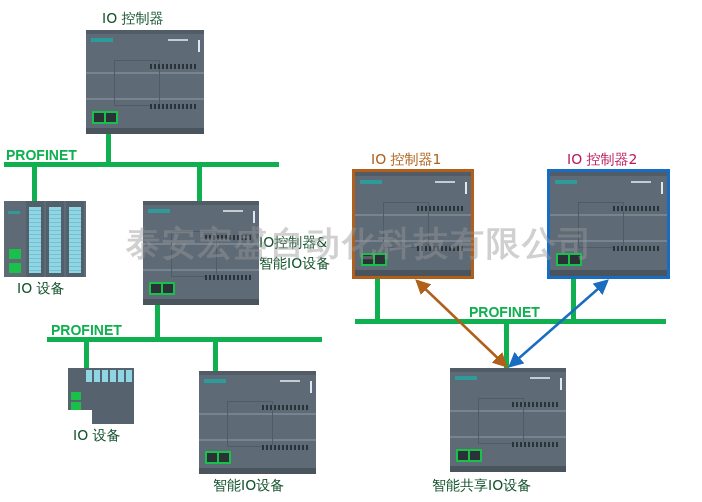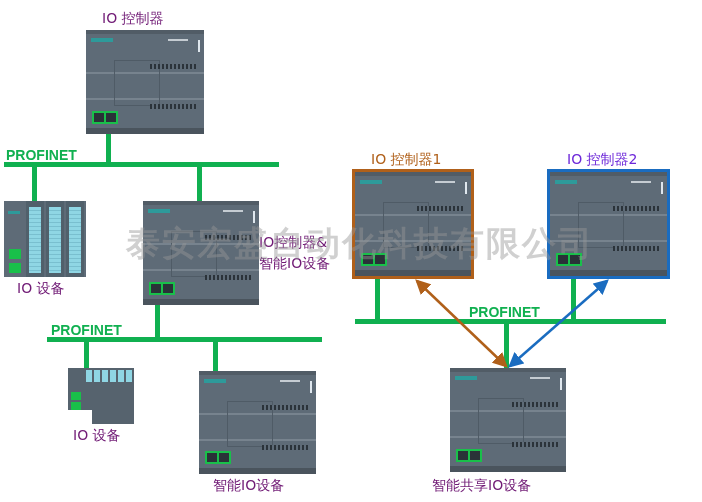--- a/index.html
+++ b/index.html
@@ -1,19 +1,19 @@
 <!DOCTYPE html>
 <html><head>
 <meta charset="utf-8">
 <style>
   html,body{margin:0;padding:0;background:#ffffff;}
   body{width:702px;height:502px;position:relative;overflow:hidden;font-family:"DejaVu Sans","Liberation Sans",sans-serif;}
   .abs{position:absolute;}
   .bus{position:absolute;background:#10b050;}
-  .label{position:absolute;font-size:14px;color:#701a75;white-space:nowrap;line-height:1;}
+  .label{position:absolute;font-size:14px;color:#14532d;white-space:nowrap;line-height:1;}
   .pn{position:absolute;font-family:"Liberation Sans","DejaVu Sans",sans-serif;font-weight:bold;font-size:14px;color:#10b050;line-height:1;}
   .plc{position:absolute;background:#5e6b77;border-top:4px solid #515c66;box-sizing:border-box;overflow:hidden;}
   .plc .bottom{position:absolute;left:0;right:0;bottom:0;height:6px;background:#4a545d;}
   .plc .brand{position:absolute;left:5px;top:4px;width:22px;height:4px;background:#2e9a9a;}
   .plc .model{position:absolute;right:16px;top:5px;width:20px;height:2px;background:#c5ccd2;}
   .plc .slot{position:absolute;right:4px;top:6px;width:2px;height:12px;background:#dfe7ee;}
   .plc .stripe{position:absolute;left:0;right:0;height:2px;background:#77838e;}
   .plc .win{position:absolute;left:30px;top:30px;width:56px;height:50px;border:1px solid #4f5b66;}
   .plc .io{position:absolute;width:48px;height:5px;background:repeating-linear-gradient(90deg,#2b333a 0 2px,#5e6b77 2px 4px);}
   .plc .port{position:absolute;left:6px;bottom:10px;width:26px;height:13px;background:#19c04a;display:flex;gap:2px;padding:2px;box-sizing:border-box;}
@@ -133,21 +133,21 @@
     <div class="io" style="right:6px;top:30px;"></div>
     <div class="io" style="right:6px;top:70px;"></div>
     <div class="port">
         <span></span>
         <span></span>
       </div>
     <div class="bottom"></div>
   </div>
 </div>
 
-<div class="label" style="left:567px;top:152px;color:#6d28d9;">IO 控制器2</div>
+<div class="label" style="left:567px;top:152px;color:#be185d;">IO 控制器2</div>
 <div class="frame" style="left:547px;top:169px;width:123px;height:110px;border-color:#1a6cc0;">
   <div class="plc" style="left:0;top:0;width:117px;height:104px;">
     <div class="brand"></div>
     <div class="model"></div>
     <div class="slot"></div>
     <div class="stripe" style="top:38px"></div>
     <div class="stripe" style="top:64px"></div>
     <div class="win" style="left:28px;top:26px;width:44px;height:44px;"></div>
     <div class="io" style="right:6px;top:30px;"></div>
     <div class="io" style="right:6px;top:70px;"></div>

